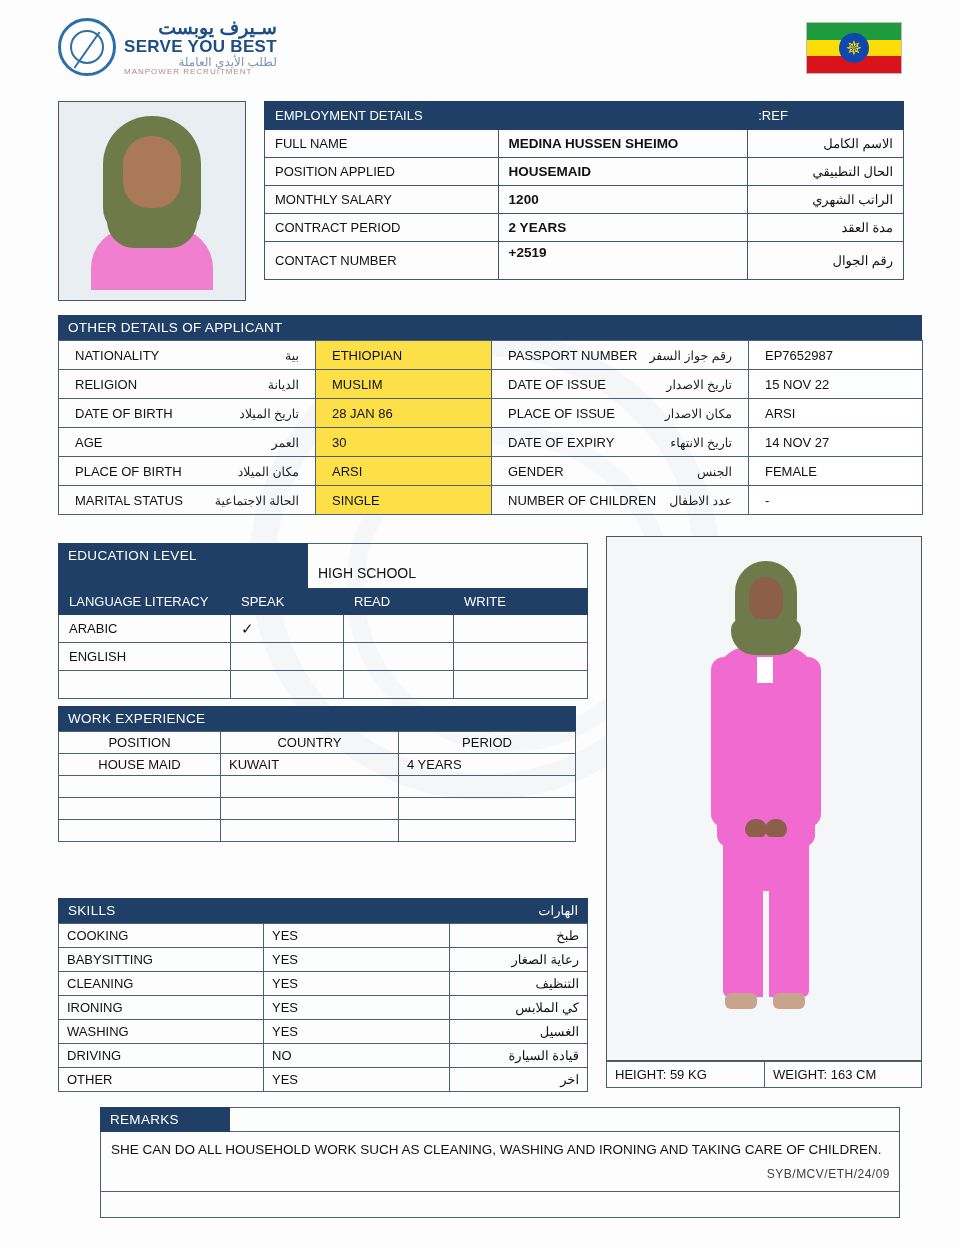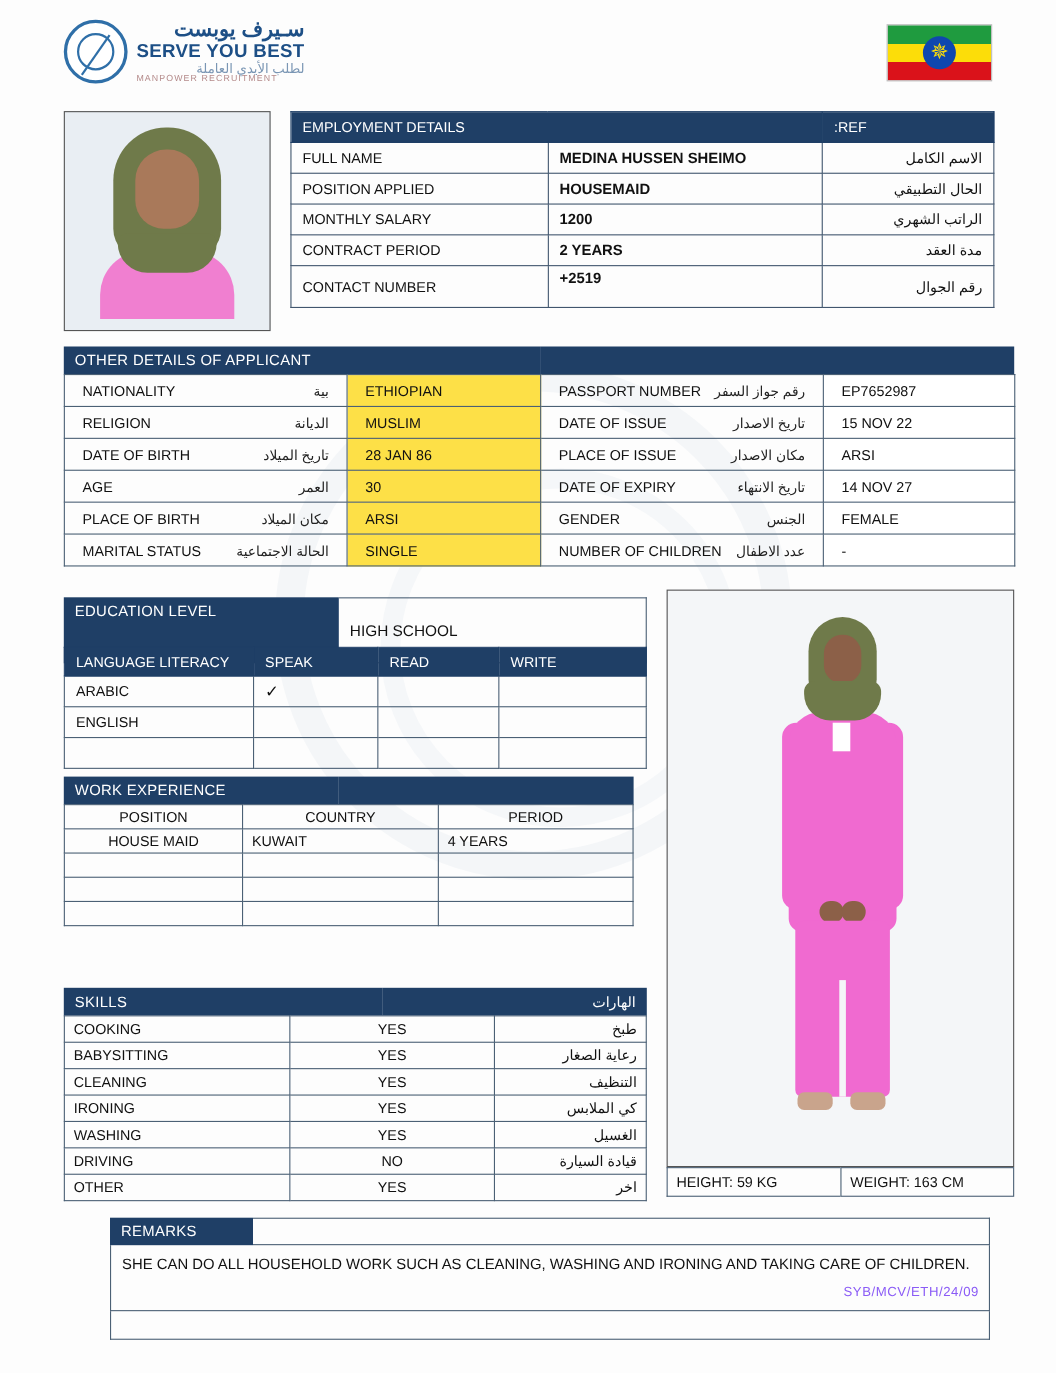--- a/index.html
+++ b/index.html
@@ -147,21 +147,21 @@
   table.workt td { border:1px solid #4b6075; height:16px; font-size:13px; padding:3px 8px;}
   table.workt td.c { text-align:center; }
 
   
   .skills { position:absolute; left:58px; top:898px; width:530px; }
   .skills-bar-row { display:flex; }
   .skills-bar-l { width:290px; }
   .skills-bar-r { flex:1; background:#1f3f66; color:#fff; text-align:right; padding:5px 10px; font-size:13px; direction:rtl;}
   table.skt { width:100%; border-collapse:collapse; table-layout:fixed;}
   table.skt td { border:1px solid #4b6075; height:24px; font-size:13px; padding:2px 8px;}
-  table.skt td.c { text-align:center; }
+  table.skt td.c { }
   table.skt td.ar { text-align:right; direction:rtl; }
 
   
   .fullphoto {
     position:absolute; left:606px; top:536px; width:316px; height:525px;
     border:1px solid #555; background:#f4f6f8; overflow:hidden;
   }
   .body-fig { position:absolute; left:50%; top:24px; transform:translateX(-50%); width:150px; height:470px;}
   .bf-hijab{ position:absolute; left:46px; top:0; width:62px;height:74px;background:#6f7a4a;border-radius:32px 32px 18px 18px;}
   .bf-face{ position:absolute; left:60px; top:16px; width:34px;height:44px;background:#8c6048;border-radius:17px 17px 16px 16px;}
@@ -183,21 +183,21 @@
   .hw .w { flex:1; }
 
   
   .remarks { position:absolute; left:100px; top:1107px; width:800px; }
   .rem-bar-row { display:flex; }
   .rem-bar-l { width:130px; }
   .rem-bar-r { flex:1; border:1px solid #4b6075; border-left:0; }
   .rem-body { border:1px solid #4b6075; border-top:0; min-height:60px; padding:8px 10px; font-size:13.5px; line-height:1.5;}
   .rem-foot { border:1px solid #4b6075; border-top:0; height:26px; }
   .docref {
-    position:absolute; right:10px; top:60px; font-size:12px; color:#8b5cf6; letter-spacing:.5px;margin-left:48px;
+    position:absolute; right:10px; top:60px; font-size:12px; color:#404040; letter-spacing:.5px;margin-left:48px;
   }
 </style>
 </head>
 <body>
 
 <div class="page">
   <div class="watermark"></div>
 
   <div class="content">
 

